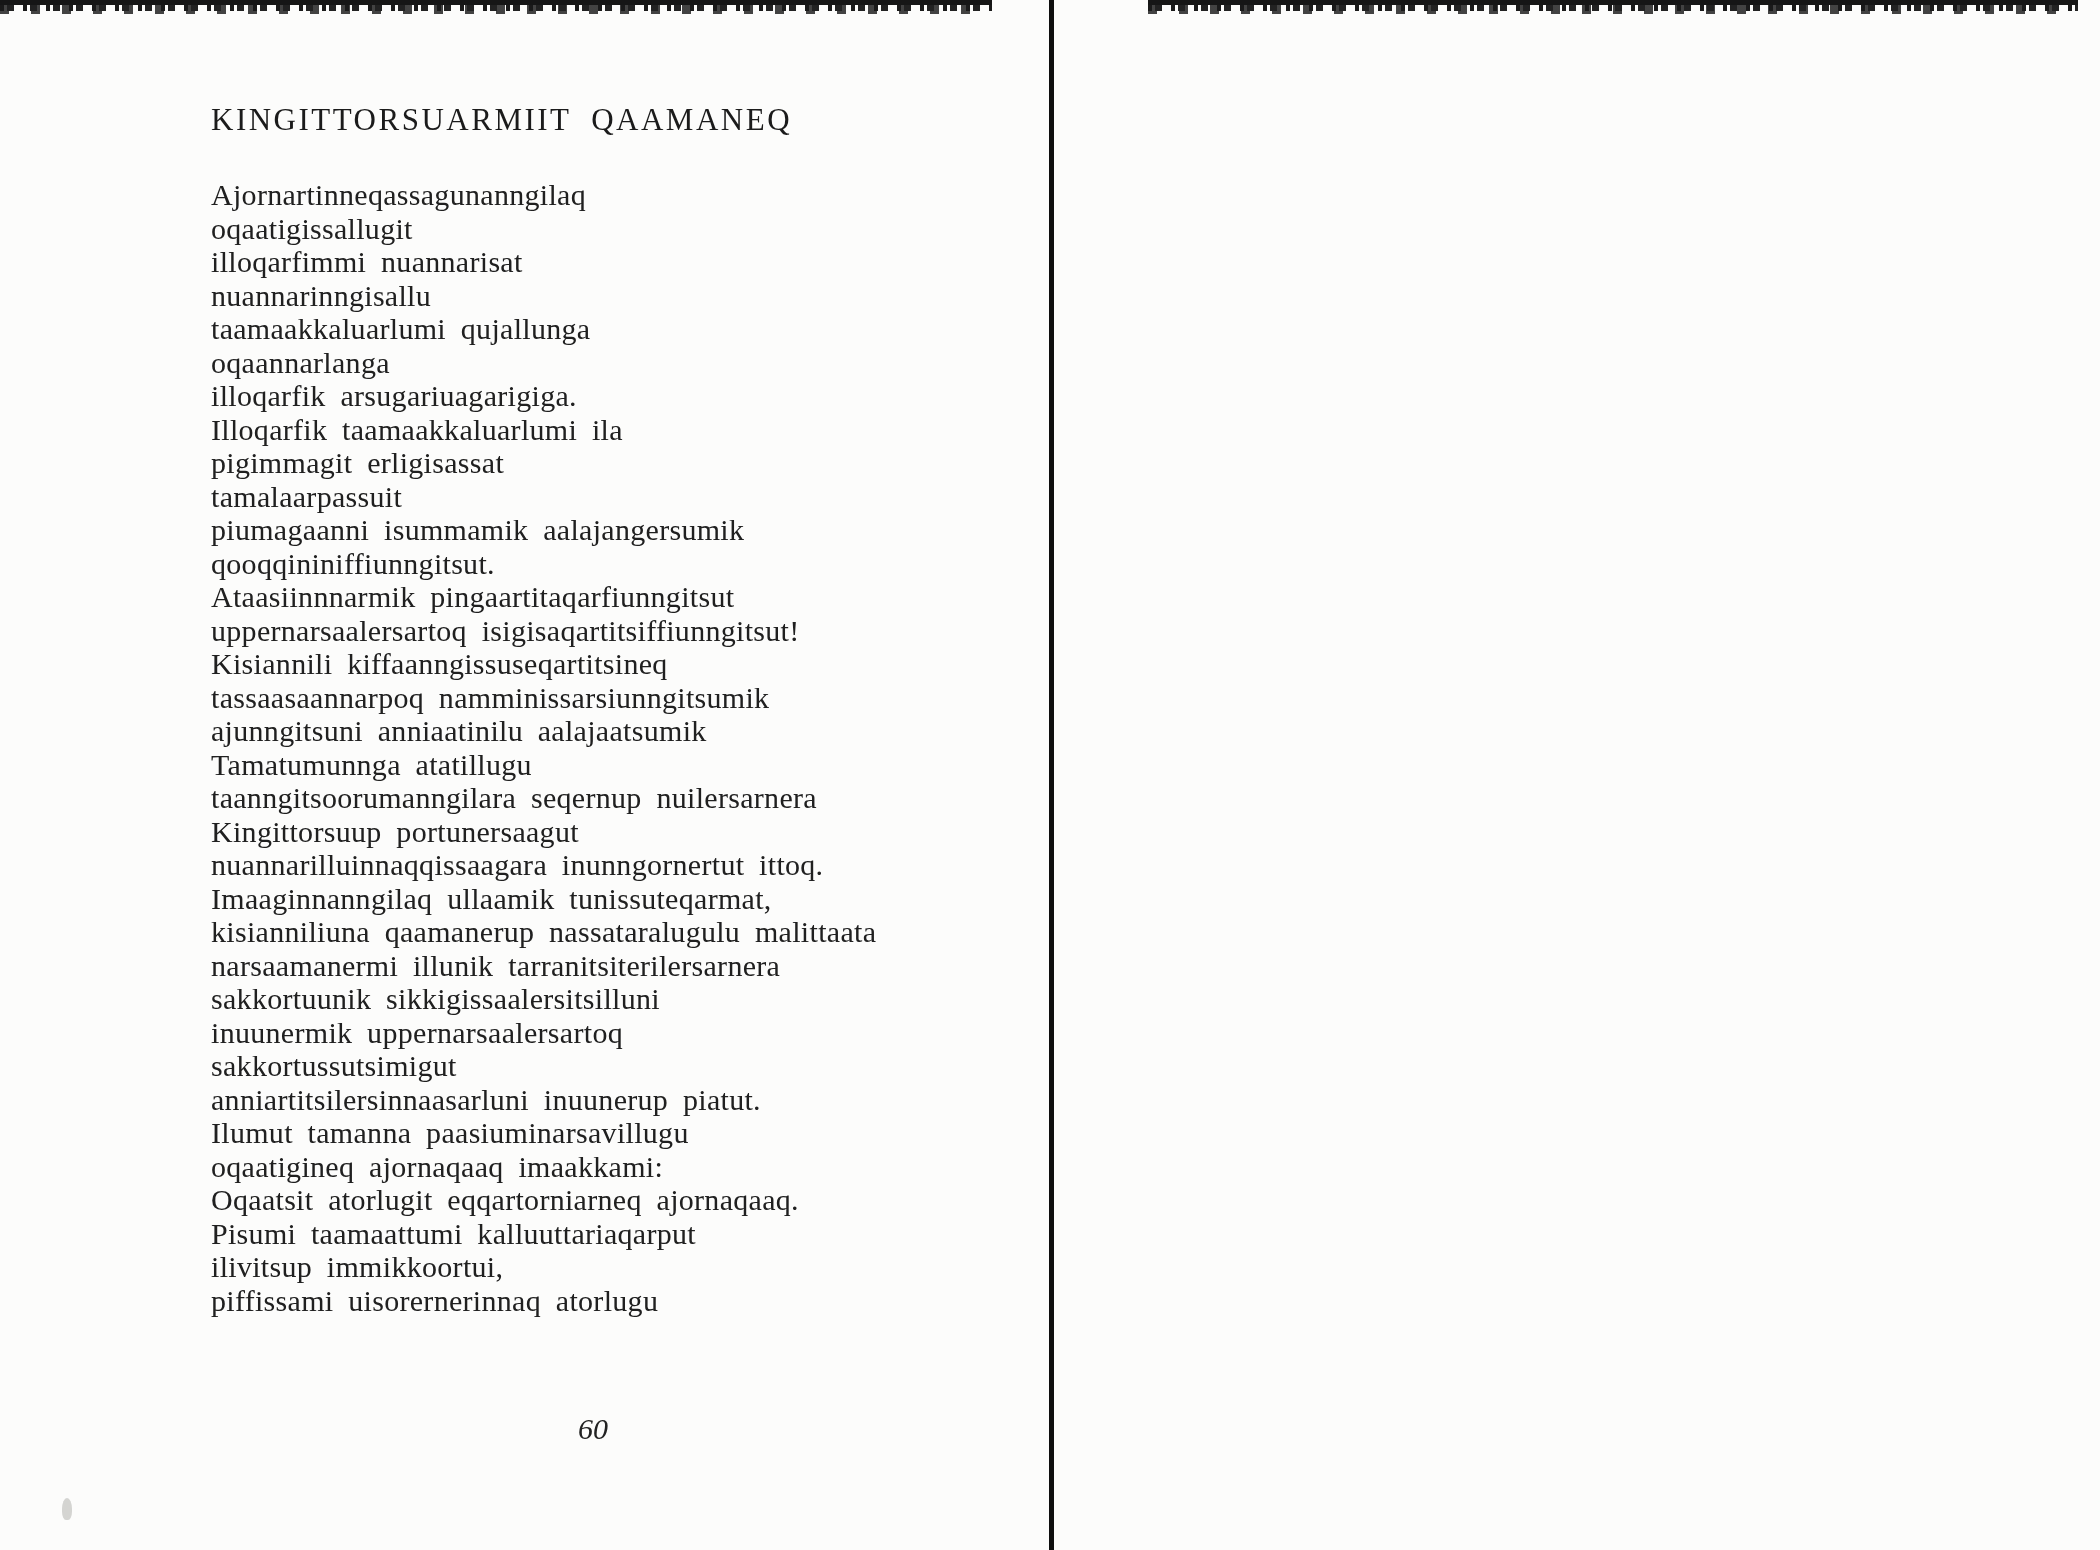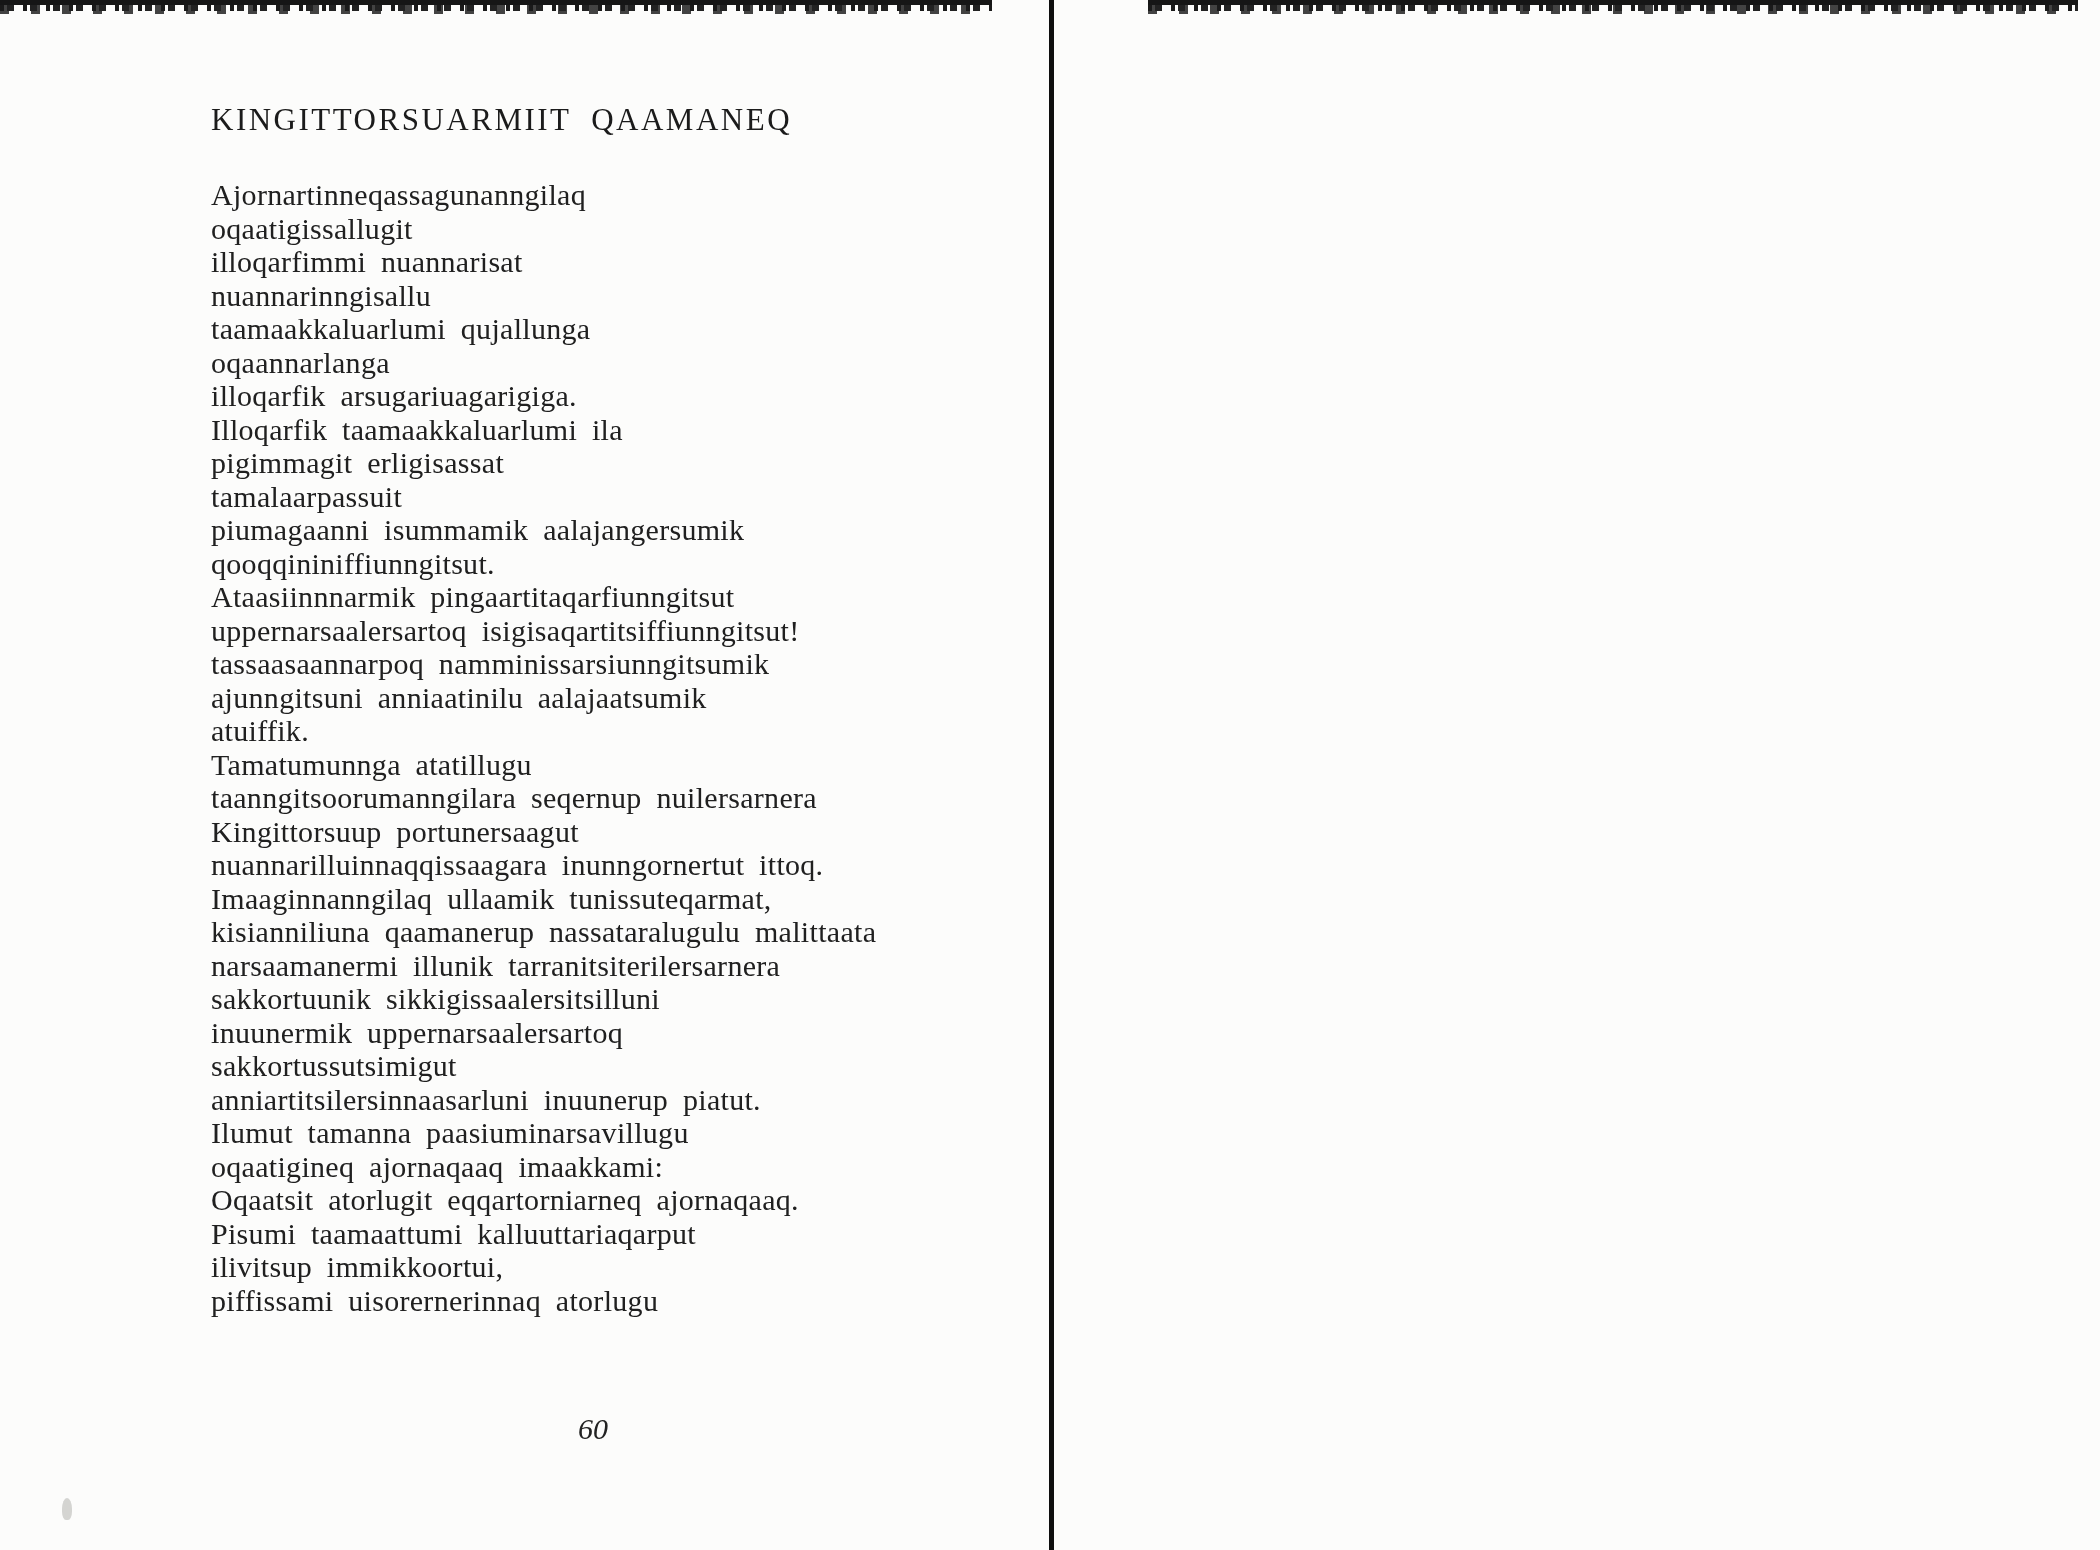--- a/index.html
+++ b/index.html
@@ -115,23 +115,23 @@
         <div class="poem-line">taamaakkaluarlumi qujallunga</div>
         <div class="poem-line">oqaannarlanga</div>
         <div class="poem-line">illoqarfik arsugariuagarigiga.</div>
         <div class="poem-line">Illoqarfik taamaakkaluarlumi ila</div>
         <div class="poem-line">pigimmagit erligisassat</div>
         <div class="poem-line">tamalaarpassuit</div>
         <div class="poem-line">piumagaanni isummamik aalajangersumik</div>
         <div class="poem-line">qooqqininiffiunngitsut.</div>
         <div class="poem-line">Ataasiinnnarmik pingaartitaqarfiunngitsut</div>
         <div class="poem-line">uppernarsaalersartoq isigisaqartitsiffiunngitsut!</div>
+        <div class="poem-line">Kisiannili kiffaanngissuseqartitsineq</div>
         <div class="poem-line">tassaasaannarpoq namminissarsiunngitsumik</div>
         <div class="poem-line">ajunngitsuni anniaatinilu aalajaatsumik</div>
-        <div class="poem-line">atuiffik.</div>
         <div class="poem-line">Tamatumunnga atatillugu</div>
         <div class="poem-line">taanngitsoorumanngilara seqernup nuilersarnera</div>
         <div class="poem-line">Kingittorsuup portunersaagut</div>
         <div class="poem-line">nuannarilluinnaqqissaagara inunngornertut ittoq.</div>
         <div class="poem-line">Imaaginnanngilaq ullaamik tunissuteqarmat,</div>
         <div class="poem-line">kisianniliuna qaamanerup nassataralugulu malittaata</div>
         <div class="poem-line">narsaamanermi illunik tarranitsiterilersarnera</div>
         <div class="poem-line">sakkortuunik sikkigissaalersitsilluni</div>
         <div class="poem-line">inuunermik uppernarsaalersartoq</div>
         <div class="poem-line">sakkortussutsimigut</div>

